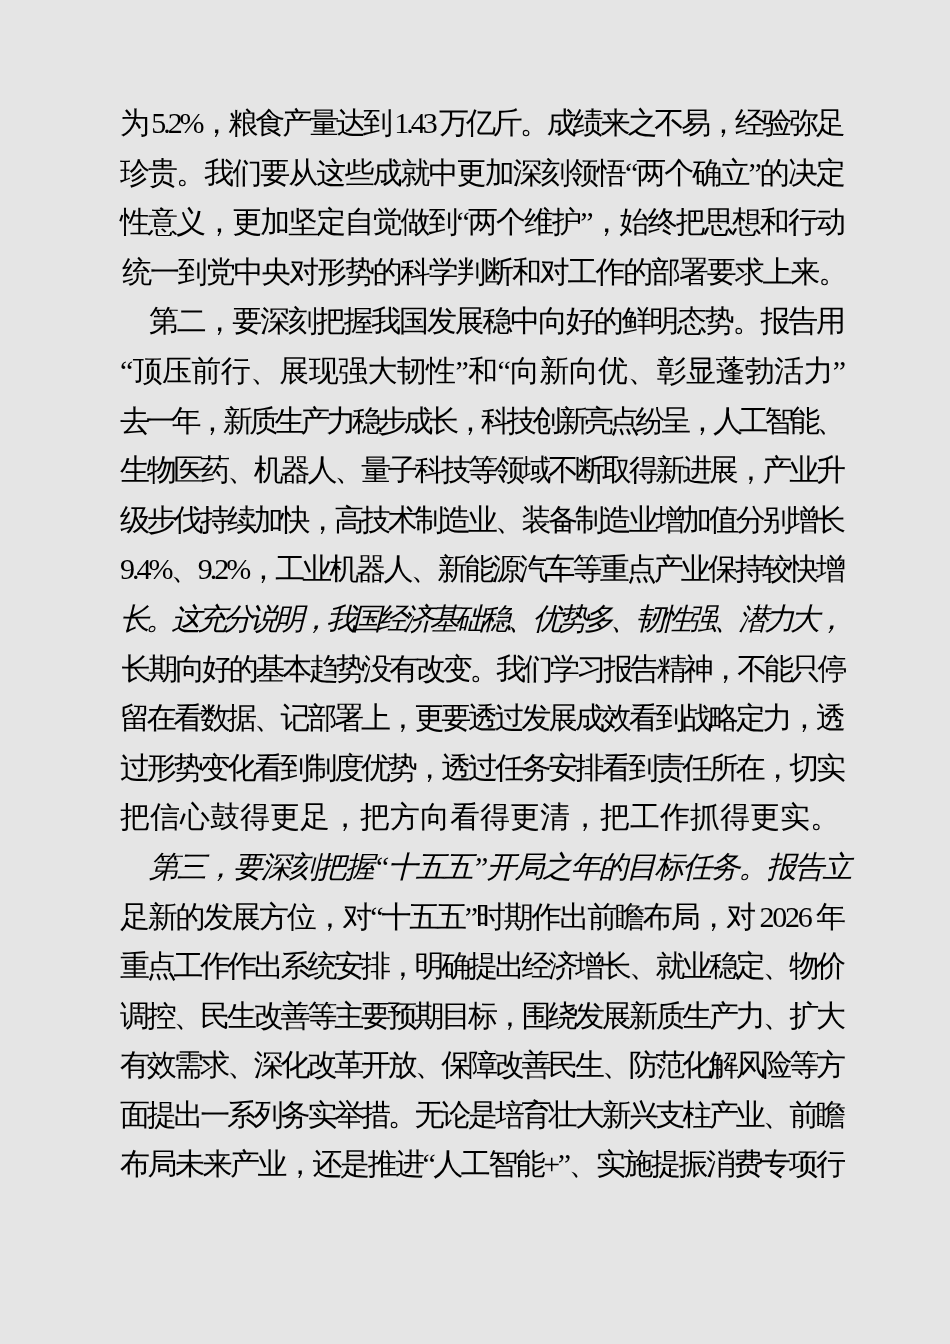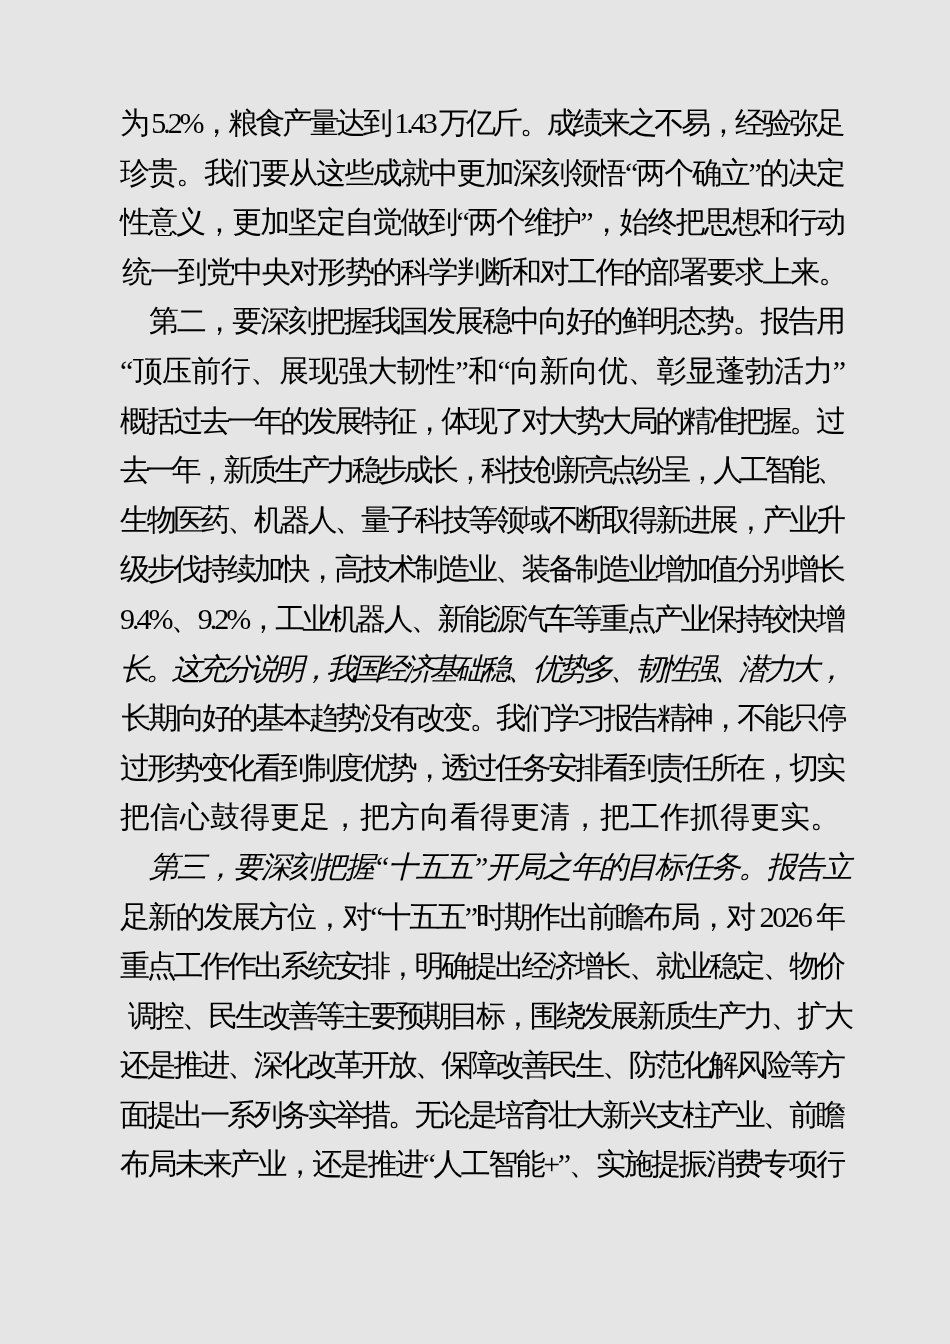--- a/index.html
+++ b/index.html
@@ -39,30 +39,30 @@
 <body>
 
 <div class="page">
   <div class="doc-body">
       <div class="line" style="letter-spacing: -3.08px;">为 5.2%，粮食产量达到 1.43 万亿斤。成绩来之不易，经验弥足</div>
       <div class="line" style="letter-spacing: -1.95px;">珍贵。我们要从这些成就中更加深刻领悟“两个确立”的决定</div>
       <div class="line" style="letter-spacing: -1.95px;">性意义，更加坚定自觉做到“两个维护”，始终把思想和行动</div>
       <div class="line para-end" style="letter-spacing: -2.16px; text-align: right;">统一到党中央对形势的科学判断和对工作的部署要求上来。</div>
       <div class="line para-start" style="letter-spacing: -2.21px;">第二，要深刻把握我国发展稳中向好的鲜明态势。报告用</div>
       <div class="line" style="letter-spacing: -0.66px;">“顶压前行、展现强大韧性”和“向新向优、彰显蓬勃活力”</div>
-      <div class="line" style="letter-spacing: -3.23px;">概括过去一年的发展特征，体现了对大势大局的精准把握。过</div>
       <div class="line" style="letter-spacing: -4.22px;">去一年，新质生产力稳步成长，科技创新亮点纷呈，人工智能、</div>
       <div class="line" style="letter-spacing: -3.23px;">生物医药、机器人、量子科技等领域不断取得新进展，产业升</div>
       <div class="line" style="letter-spacing: -3.23px;">级步伐持续加快，高技术制造业、装备制造业增加值分别增长</div>
       <div class="line" style="letter-spacing: -2.97px;">9.4%、9.2%，工业机器人、新能源汽车等重点产业保持较快增</div>
       <div class="line" style="letter-spacing: -4.22px; font-style: italic;">长。这充分说明，我国经济基础稳、优势多、韧性强、潜力大，</div>
       <div class="line" style="letter-spacing: -3.23px; text-align: center;">长期向好的基本趋势没有改变。我们学习报告精神，不能只停</div>
+      <div class="line" style="letter-spacing: -3.23px;">留在看数据、记部署上，更要透过发展成效看到战略定力，透</div>
       <div class="line" style="letter-spacing: -3.23px;">过形势变化看到制度优势，透过任务安排看到责任所在，切实</div>
       <div class="line para-end">把信心鼓得更足，把方向看得更清，把工作抓得更实。</div>
       <div class="line para-start" style="letter-spacing: -1.99px; font-style: italic;">第三，要深刻把握“十五五”开局之年的目标任务。报告立</div>
       <div class="line" style="letter-spacing: -2.19px;">足新的发展方位，对“十五五”时期作出前瞻布局，对 2026 年</div>
       <div class="line" style="letter-spacing: -3.23px;">重点工作作出系统安排，明确提出经济增长、就业稳定、物价</div>
-      <div class="line" style="letter-spacing: -3.23px; margin-left: 8px;">调控、民生改善等主要预期目标，围绕发展新质生产力、扩大</div>
-      <div class="line" style="letter-spacing: -3.23px;">还是推进、深化改革开放、保障改善民生、防范化解风险等方</div>
+      <div class="line" style="letter-spacing: -3.23px;">调控、民生改善等主要预期目标，围绕发展新质生产力、扩大</div>
+      <div class="line" style="letter-spacing: -3.23px;">有效需求、深化改革开放、保障改善民生、防范化解风险等方</div>
       <div class="line" style="letter-spacing: -3.23px;">面提出一系列务实举措。无论是培育壮大新兴支柱产业、前瞻</div>
       <div class="line" style="letter-spacing: -2.5px;">布局未来产业，还是推进“人工智能+”、实施提振消费专项行</div>
     </div>
 </div>
 
 </body></html>

